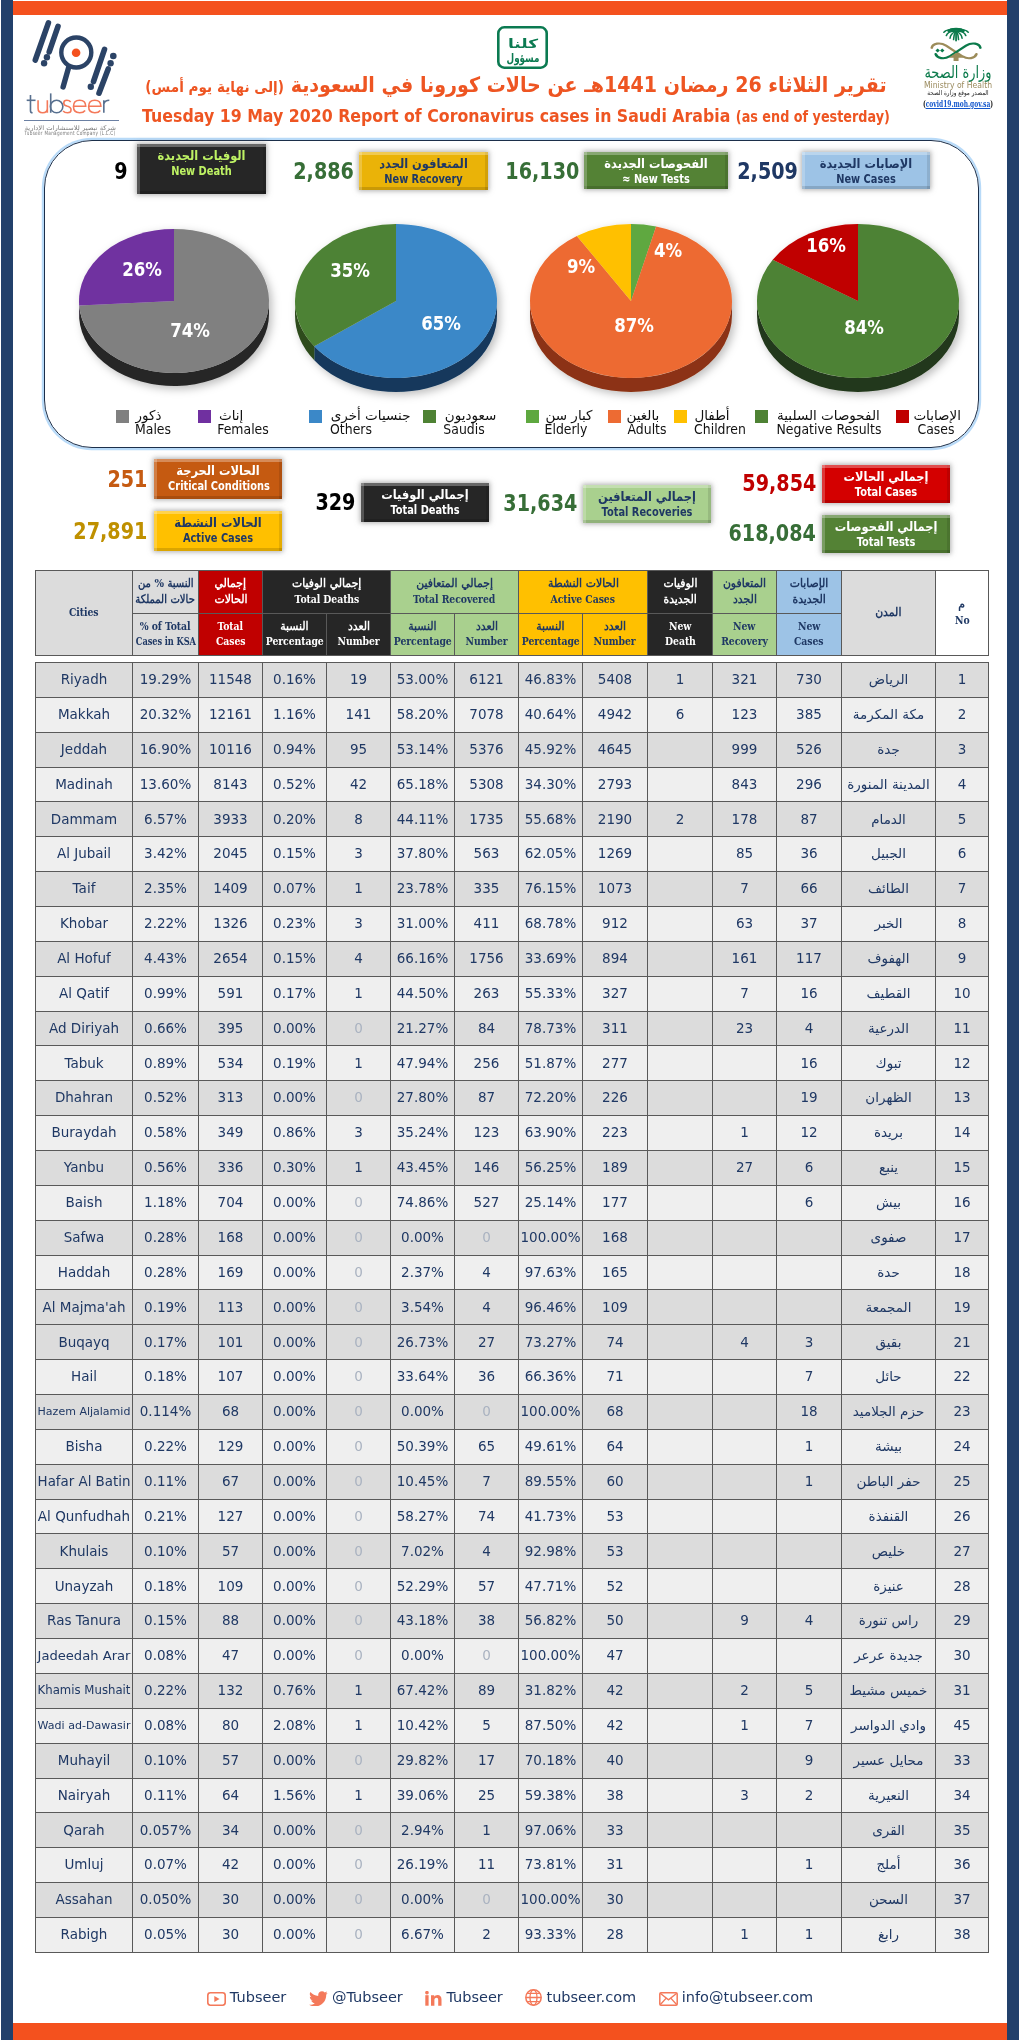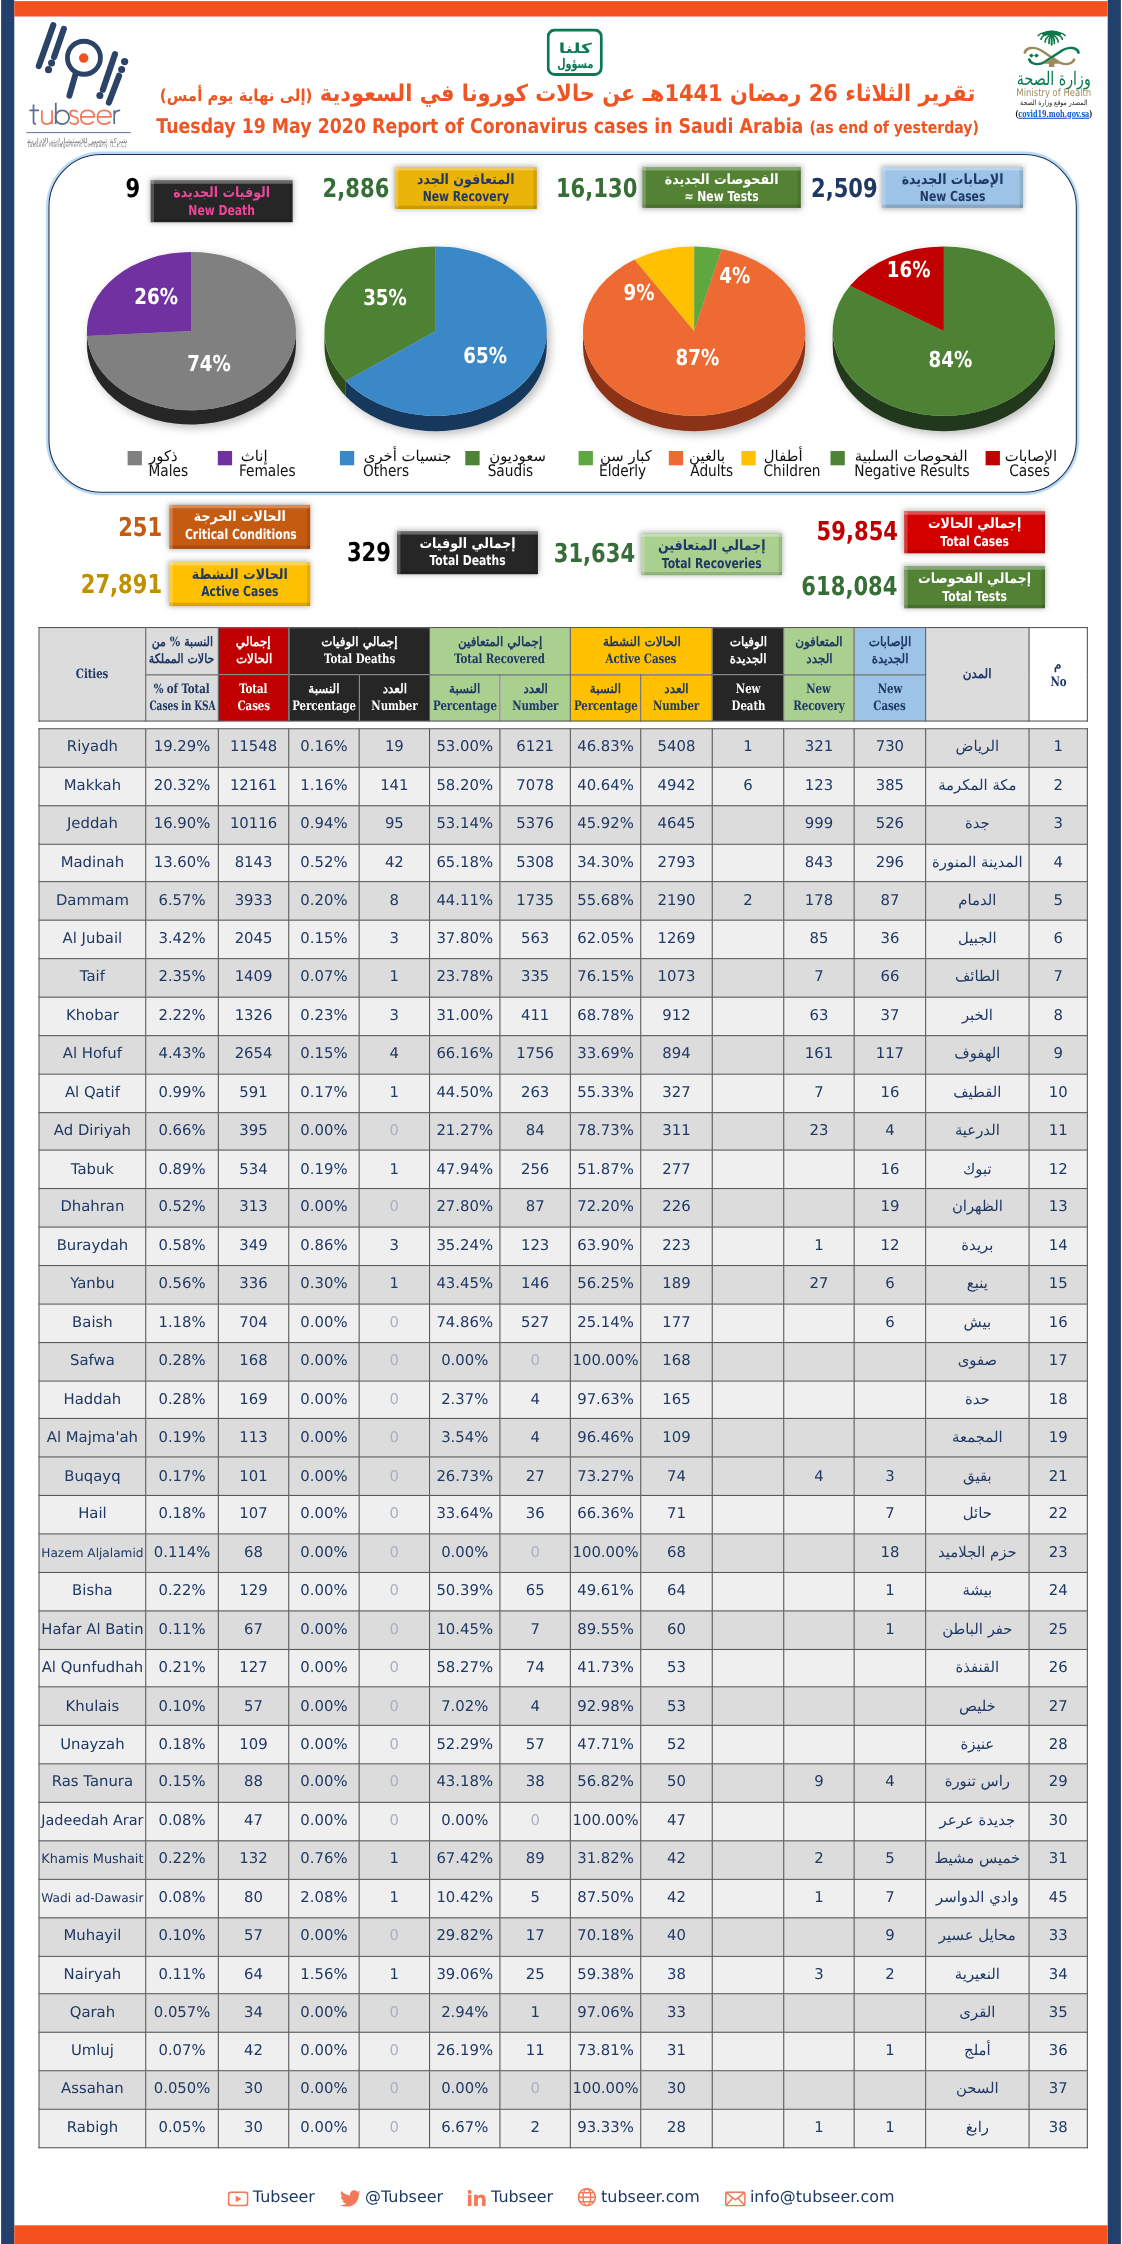--- a/index.html
+++ b/index.html
@@ -240,21 +240,21 @@
   <div class="abs lgar" style="left:712.0px;top:407px">أطفال</div>
   <div class="abs lgen" style="left:720.4px;top:421px">Children</div>
   <div class="abs lgsw" style="left:755px;top:410px;background:#4e8234"></div>
   <div class="abs lgar" style="left:828.4px;top:407px">الفحوصات السلبية</div>
   <div class="abs lgen" style="left:828.7px;top:421px">Negative Results</div>
   <div class="abs lgsw" style="left:896px;top:410px;background:#c00000"></div>
   <div class="abs lgar" style="left:937.2px;top:407px">الإصابات</div>
   <div class="abs lgen" style="left:935.5px;top:421px">Cases</div>
 
   <div class="abs knum" style="right:893px;top:160px;color:#000000">9</div>
-  <div class="kbox" style="left:137px;top:164px;width:129px;height:38px;background:#262626;color:#ec4899">
+  <div class="kbox" style="left:137px;top:144px;width:129px;height:50px;background:#262626;color:#bef264">
     <span class="a">الوفيات الجديدة</span>
     <span class="e">New Death</span>
   </div>
   <div class="abs knum" style="right:666px;top:160px;color:#376e37">2,886</div>
   <div class="kbox" style="left:359px;top:152px;width:129px;height:38px;background:#eab308;color:#1f3864">
     <span class="a">المتعافون الجدد</span>
     <span class="e">New Recovery</span>
   </div>
   <div class="abs knum" style="right:441px;top:160px;color:#376e37">16,130</div>
   <div class="kbox" style="left:584px;top:152px;width:144px;height:37px;background:#548235;color:#ffffff">

